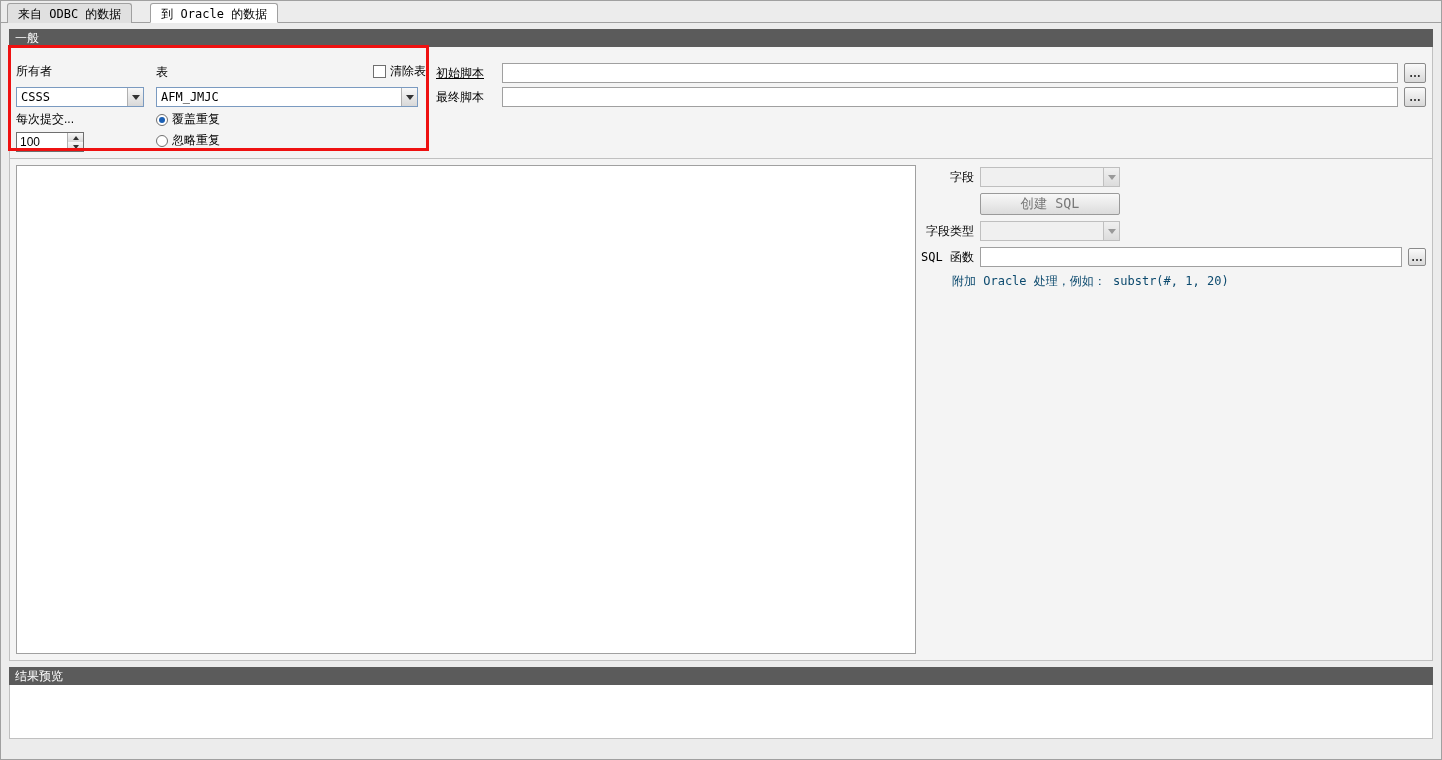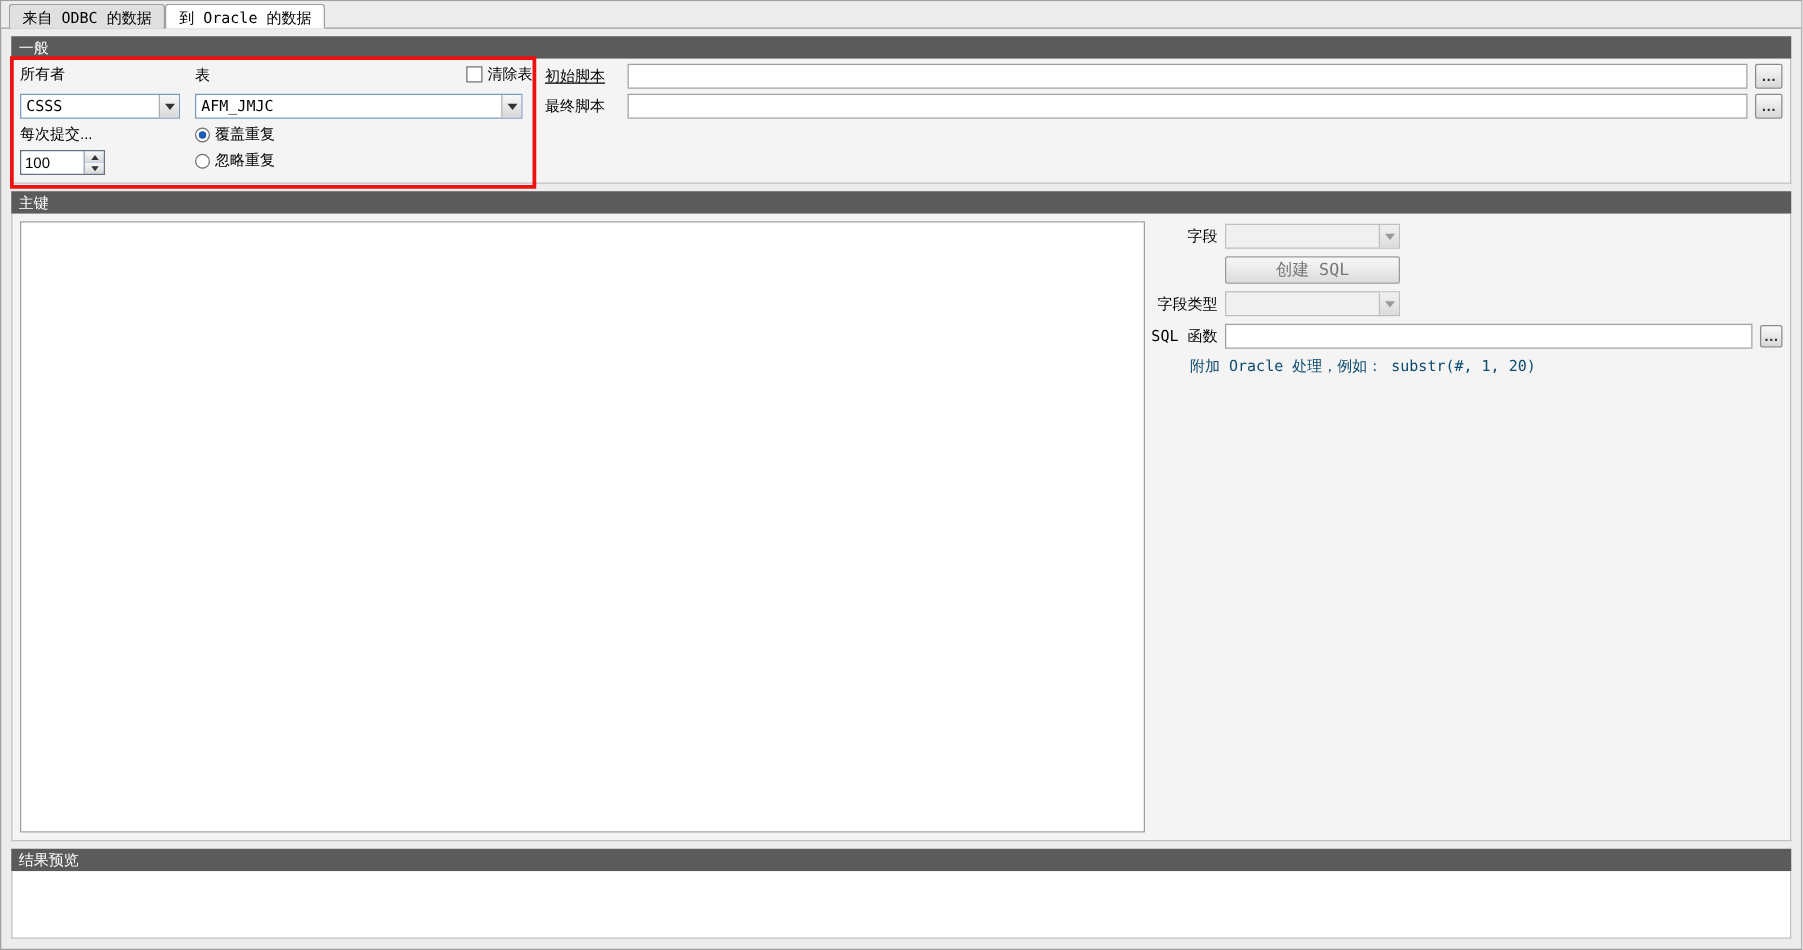--- a/index.html
+++ b/index.html
@@ -26,21 +26,21 @@
     align-items: flex-end;
     height: 22px;
     padding-left: 6px;
     border-bottom: 1px solid #a0a0a0;
     background: #ececec;
   }
   .tab {
     height: 20px;
     line-height: 20px;
     padding: 0 10px;
-    margin-right: 0;
+    margin-right: 18px;
     border: 1px solid #a0a0a0;
     border-bottom: none;
     border-top-left-radius: 3px;
     border-top-right-radius: 3px;
     background: #e0e0e0;
     cursor: pointer;
     position: relative;
     top: 1px;
   }
   .tab.active {
@@ -58,21 +58,21 @@
     margin: 6px 8px 0 8px;
     font-size: 12px;
   }
 
   
   .general-box {
     margin: 0 8px;
     border: 1px solid #c0c0c0;
     border-top: none;
     background: #f4f4f4;
-    padding: 4px 6px 6px 6px;
+    padding: 16px 6px 6px 6px;
     position: relative;
   }
   .highlight-box {
     position: absolute;
     left: -2px; top: -2px;
     width: 421px; height: 106px;
     border: 3px solid #e11; 
     pointer-events: none;
   }
   .gen-grid {
@@ -301,21 +301,20 @@
       <div>
         <span class="radio-wrap">
           <span class="radio"></span>
           <span>忽略重复</span>
         </span>
       </div>
       <div></div>
     </div>
   </div>
 
-  <div class="section-bar">主键</div>
   <div class="adv-area">
     <div class="big-text"></div>
     <div class="right-pane">
       <div class="field-row">
         <span class="fld-lbl">字段</span>
         <span class="disabled-dd">
           <span class="dd-text"></span>
           <span class="dd-btn">
               <span class="tri-down"></span>
             </span>

